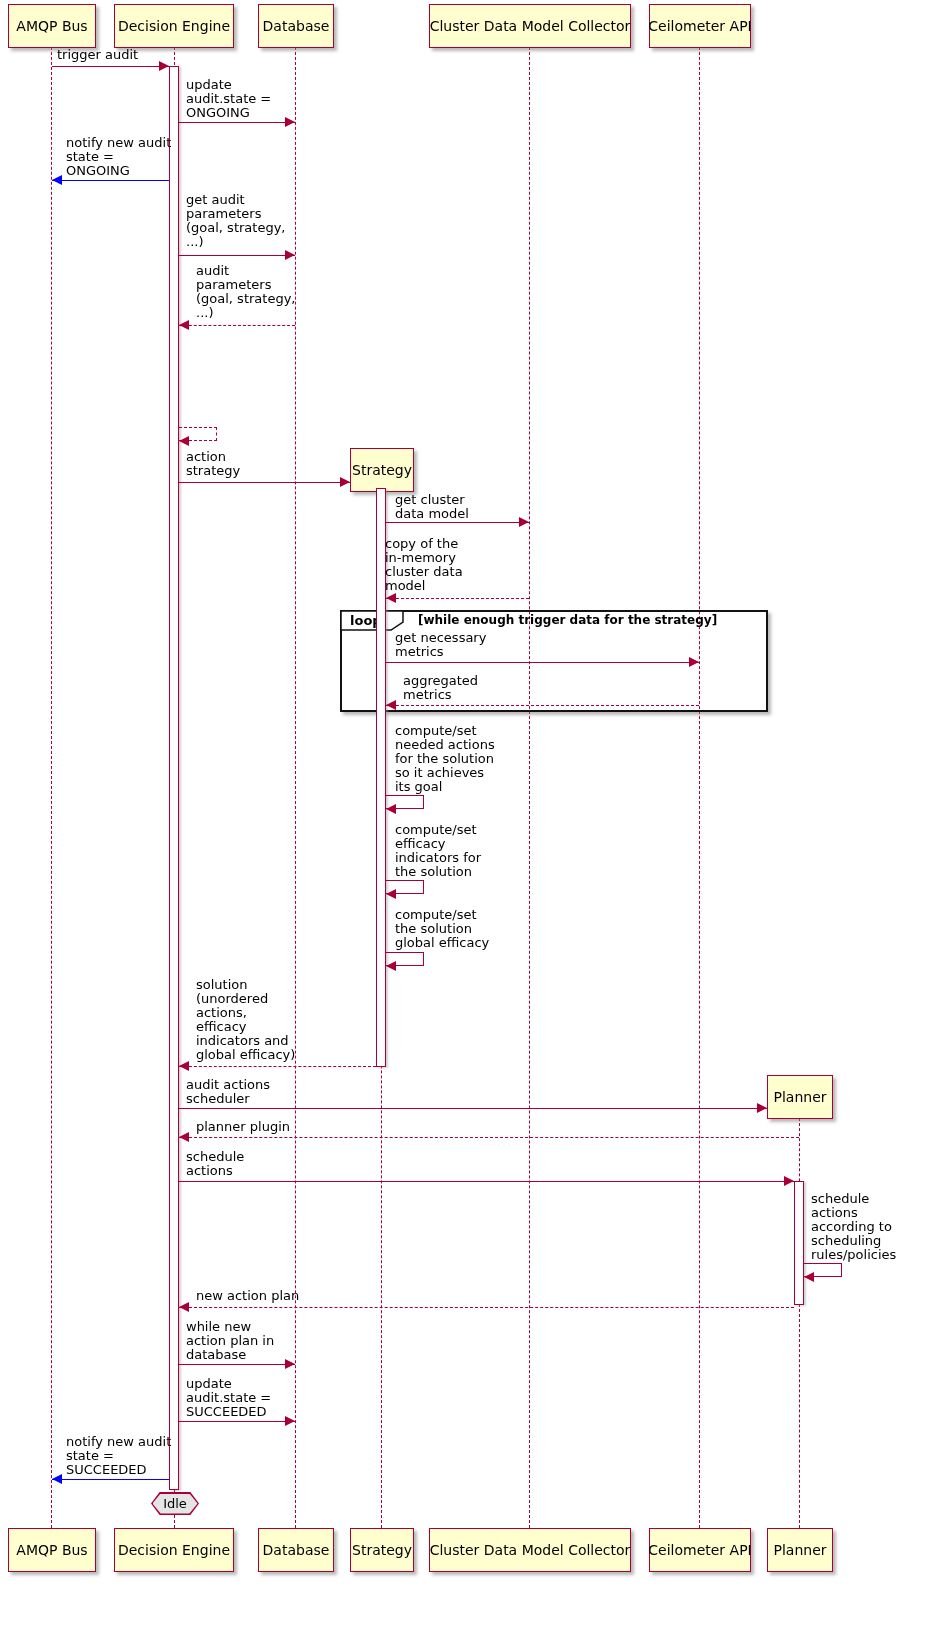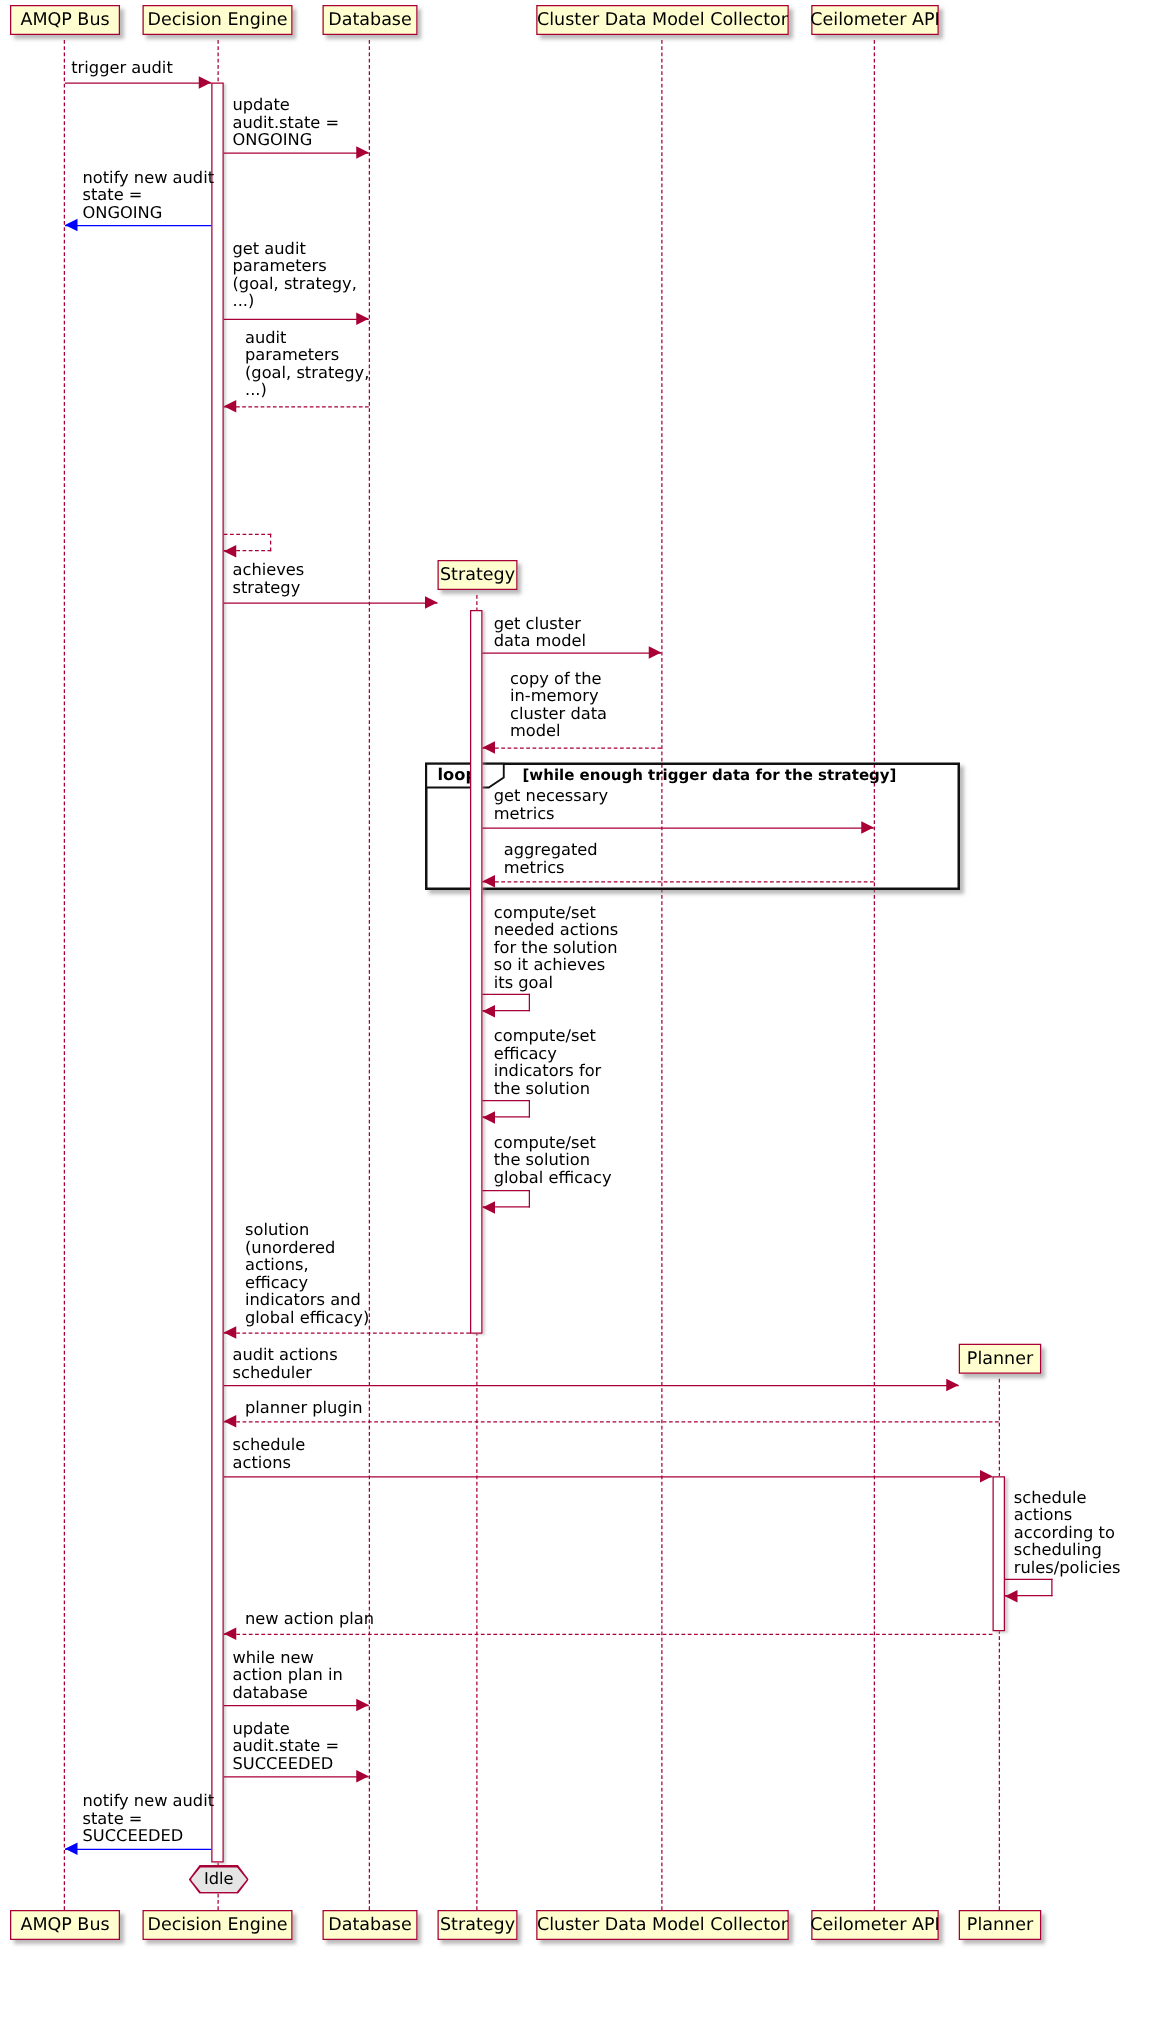--- a/index.html
+++ b/index.html
@@ -2,21 +2,21 @@
 <html><head>
 <meta charset="utf-8">
 <style>
   * { margin:0; padding:0; box-sizing:border-box; }
   html,body { background:#ffffff; }
   body { font-family:"DejaVu Sans", sans-serif; color:#000; }
   .canvas { position:relative; width:938px; height:1626px; background:#fff; overflow:hidden; }
 
   .lifeline { position:absolute; width:0; border-left:1px dashed #A80036; }
 
-  .pbox { position:absolute; height:24px; background:#FEFECE; border:1.5px solid #A80036;
+  .pbox { position:absolute; height:44px; background:#FEFECE; border:1.5px solid #A80036;
           box-shadow:3px 3px 3px rgba(130,130,130,0.55);
           display:flex; align-items:center; justify-content:center;
           font-size:14px; white-space:nowrap; }
 
   .act { position:absolute; width:10px; background:#ffffff; border:1px solid #A80036;
          box-shadow:2px 1px 2px rgba(150,150,150,0.45); }
 
   .ln { position:absolute; height:0; border-top:1px solid #A80036; }
   .ln.dash { border-top-style:dashed; }
   .ln.blue { border-top-color:#0000FF; }
@@ -115,31 +115,31 @@
   <div class="msg" style="left:196px; top:264px;">audit
 parameters
 (goal, strategy,
 ...)</div>
   <div class="ln dash" style="left:179px; top:325px; width:116px;"></div>
   <div class="ah l" style="left:179px; top:320px;"></div>
 
   <div class="self dash" style="left:179px; top:427px;"></div>
   <div class="ah l" style="left:179px; top:436px;"></div>
 
-  <div class="msg" style="left:186px; top:450px;">achieves
+  <div class="msg" style="left:186px; top:450px;">action
 strategy</div>
   <div class="ln" style="left:179px; top:482px; width:171px;"></div>
   <div class="ah r" style="left:340px; top:477px;"></div>
 
   <div class="msg" style="left:395px; top:493px;">get cluster
 data model</div>
   <div class="ln" style="left:386px; top:522px; width:143px;"></div>
   <div class="ah r" style="left:519px; top:517px;"></div>
 
-  <div class="msg" style="left:408px; top:537px;">copy of the
+  <div class="msg" style="left:385px; top:537px;">copy of the
 in-memory
 cluster data
 model</div>
   <div class="ln dash" style="left:386px; top:598px; width:143px;"></div>
   <div class="ah l" style="left:386px; top:593px;"></div>
 
   <div class="msg" style="left:395px; top:631px;">get necessary
 metrics</div>
   <div class="ln" style="left:386px; top:662px; width:313px;"></div>
   <div class="ah r" style="left:689px; top:657px;"></div>

